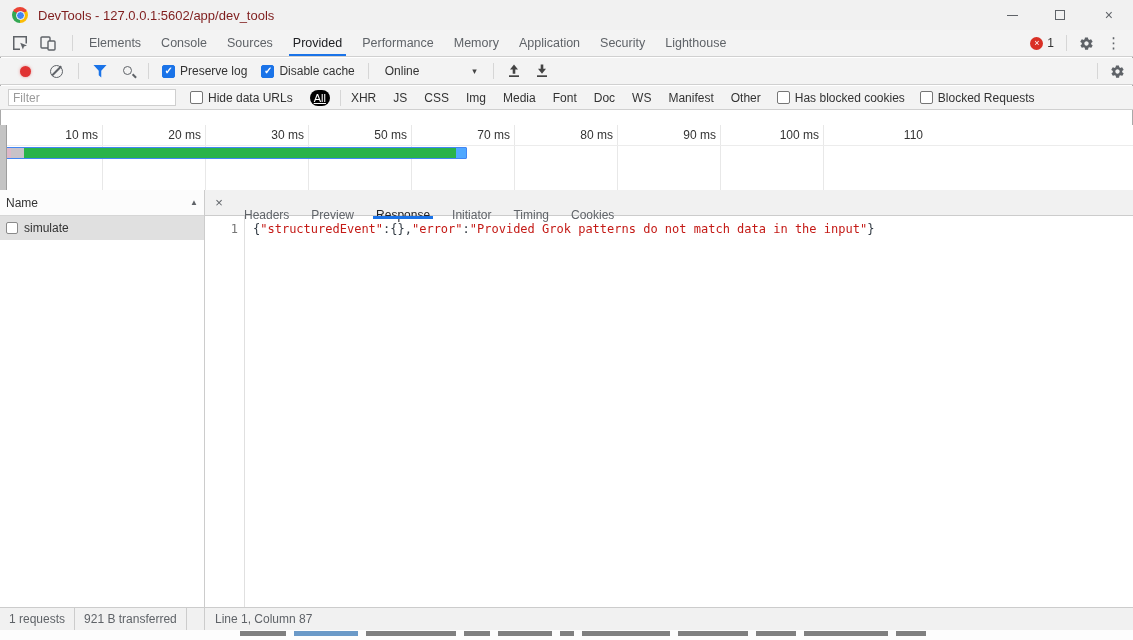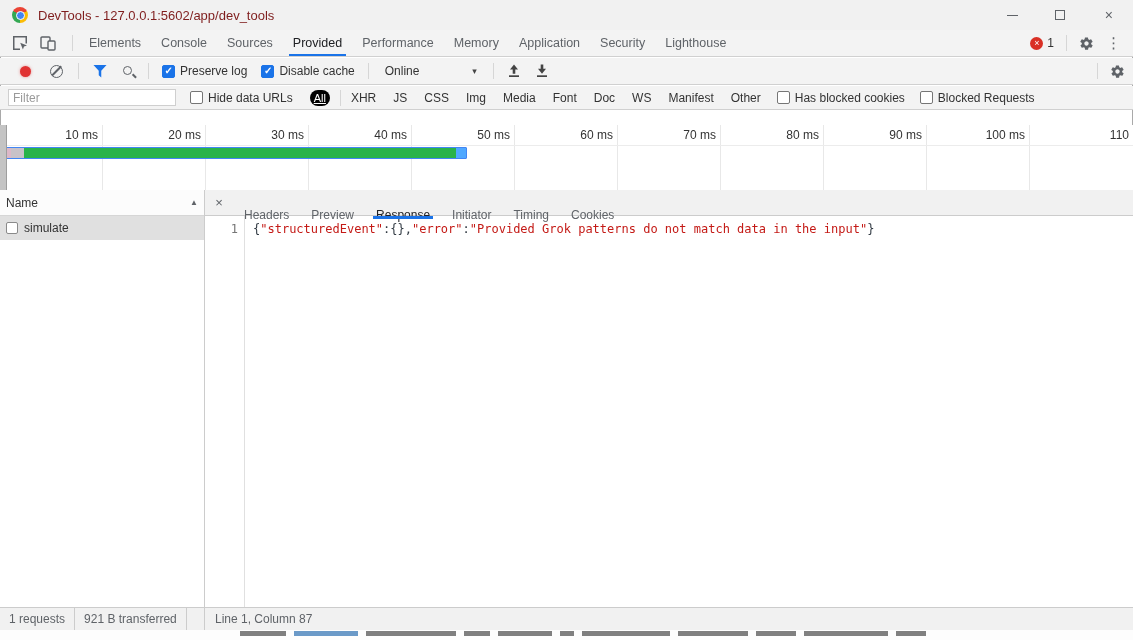--- a/index.html
+++ b/index.html
@@ -275,23 +275,21 @@
     <span class="cb"></span>
     <span>Blocked Requests</span>
   </label>
 </div>
 
 <div class="overview">
   <div class="tick-row">
       <div class="tcell">10 ms</div>
       <div class="tcell">20 ms</div>
       <div class="tcell">30 ms</div>
-      <div class="tcell">40 ms</div>
       <div class="tcell">50 ms</div>
-      <div class="tcell">60 ms</div>
       <div class="tcell">70 ms</div>
       <div class="tcell">80 ms</div>
       <div class="tcell">90 ms</div>
       <div class="tcell">100 ms</div>
       <div class="tcell">110</div>
     </div>
   <div class="ruler-line"></div>
   <div class="ov-bar">
     <span class="s1"></span>
       <span class="s2"></span>

